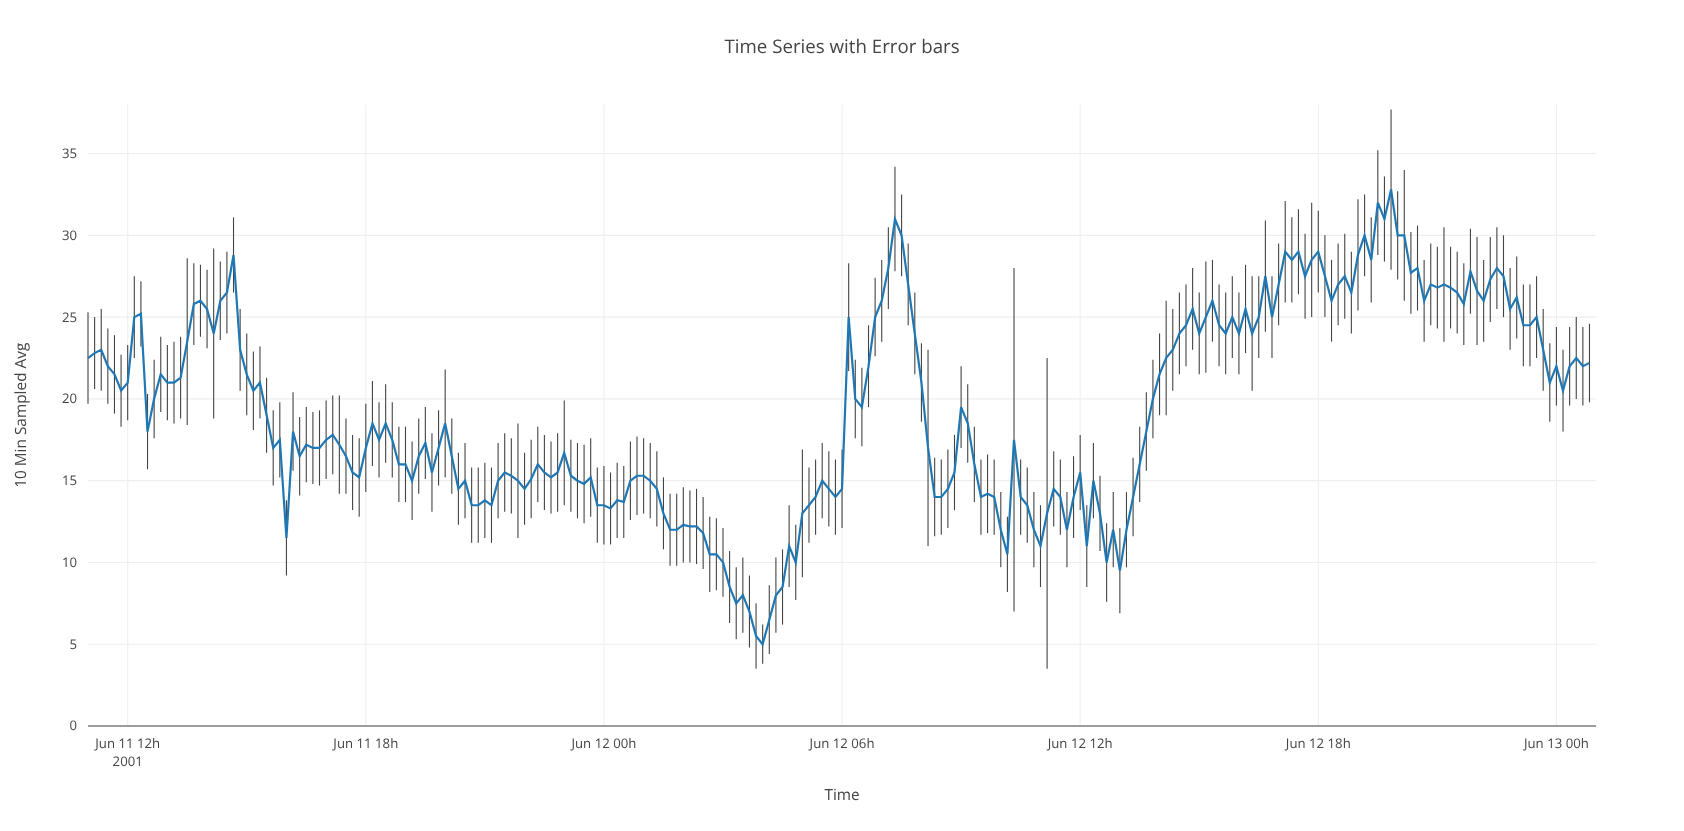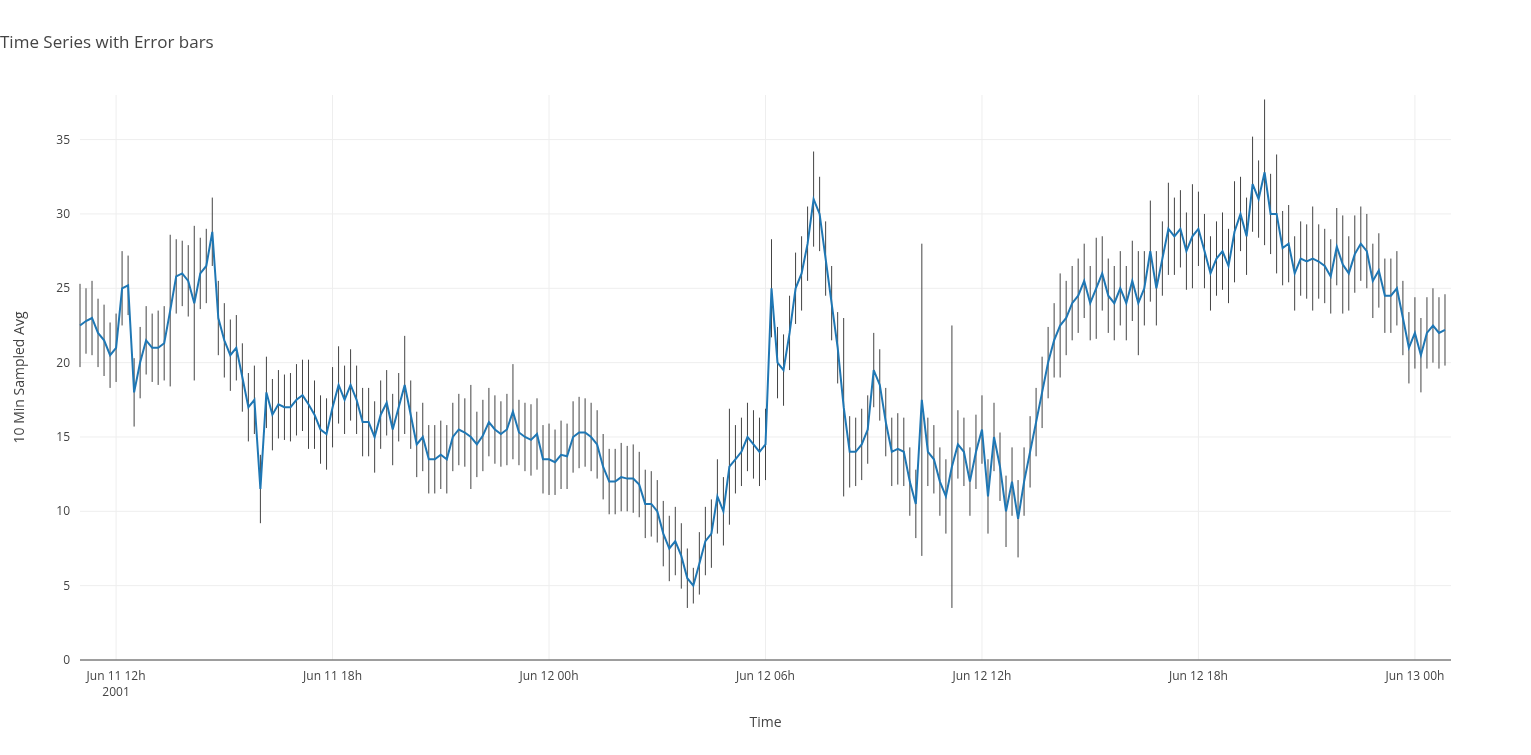--- a/index.html
+++ b/index.html
@@ -1,17 +1,17 @@
 <!DOCTYPE html>
 <html><head>
 <meta charset="utf-8">
 <style>
   html,body{margin:0;padding:0;background:#fff;font-family:"Open Sans","Segoe UI",Arial,sans-serif;color:#444}
   .wrap{position:relative;width:1531px;height:755px}
-  .title{position:absolute;left:0;right:0;top:30px;font-size:17px;color:#444}
+  .title{position:absolute;left:0;right:0;top:30px;text-align:center;font-size:17px;color:#444}
   svg{position:absolute;left:0;top:0}
   .axis-label{font-size:14px;fill:#444}
   .tick-label{font-size:12px;fill:#444}
   .grid{stroke:#eee;stroke-width:1}
   .axis-line{stroke:#444;stroke-width:1}
   .err{stroke:#444;stroke-width:1}
   .series{stroke:#1f77b4;stroke-width:2;fill:none}
 </style>
 </head>
 <body>

